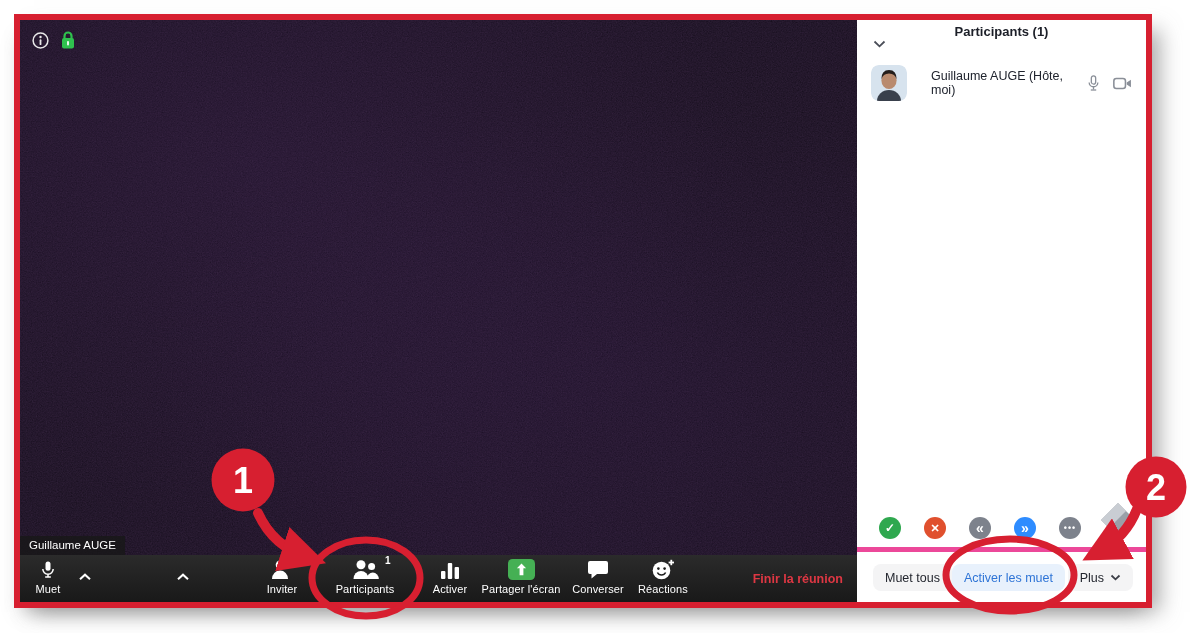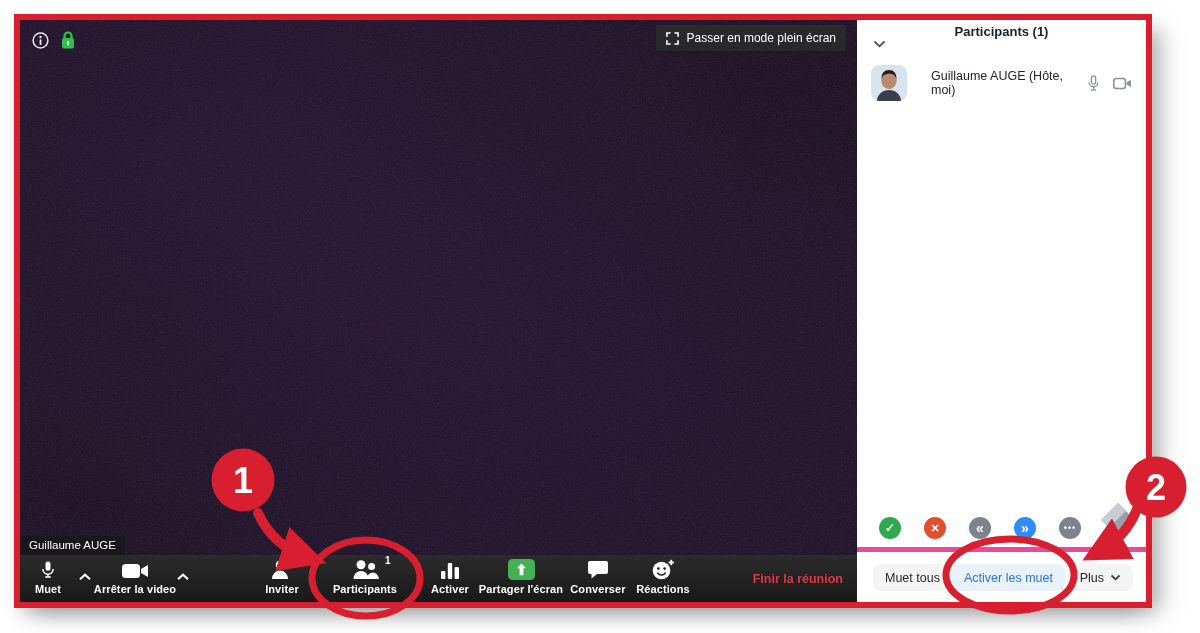--- a/index.html
+++ b/index.html
@@ -31,21 +31,21 @@
   }
   .name-tag{
     position:absolute;left:0;bottom:47px;z-index:3;
     background:rgba(24,24,24,.8);color:#fff;font-size:11.5px;padding:3px 9px 4px;
   }
   .toolbar{
     position:absolute;left:0;right:0;bottom:0;height:47px;z-index:2;
     background:linear-gradient(180deg,#2b2b2b,#191919);
   }
   .tb-btn{position:absolute;top:4px;display:flex;flex-direction:column;align-items:center;gap:3px;color:#fff;cursor:default;}
-  .tb-label{font-size:11px;font-weight:700;white-space:nowrap;letter-spacing:.1px;}
+  .tb-label{font-size:11px;font-weight:400;white-space:nowrap;letter-spacing:.1px;}
   .icon-slot{height:21px;display:flex;align-items:flex-end;justify-content:center;position:relative;}
   .count-sup{position:absolute;top:-4px;right:-12px;font-size:10px;font-weight:700;color:#fff;}
   .tb-chevron{position:absolute;top:12px;}
   .end-meeting{
     position:absolute;right:14px;top:0;height:100%;display:flex;align-items:center;
     color:#de3743;font-size:12.5px;font-weight:700;white-space:nowrap;
   }
   
   .side-panel{width:289px;position:relative;background:#fff;flex:0 0 289px;}
   .header-chevron{position:absolute;left:16px;top:14px;}
@@ -104,28 +104,20 @@
       </span>
       <span style="display:flex;">
         <svg width="16" height="20" viewBox="0 0 16 20">
             <path d="M4.5 9 V6 a3.5 3.5 0 0 1 7 0 v3" fill="none" stroke="#2fc14e" stroke-width="2.2"></path>
             <rect x="2" y="8" width="12" height="10.5" rx="2" fill="#2fc14e"></rect>
             <rect x="7.1" y="11" width="1.8" height="4.4" rx=".9" fill="#fff"></rect>
           </svg>
       </span>
     </div>
 
-    <div class="fullscreen-btn">
-      <span style="display:flex;">
-        <svg width="13" height="13" viewBox="0 0 14 14">
-            <path d="M1 5 V1 h4 M9 1 h4 v4 M13 9 v4 h-4 M5 13 H1 V9" stroke="#fff" stroke-width="1.7" fill="none"></path>
-          </svg>
-      </span>
-      <span>Passer en mode plein écran</span>
-    </div>
 
     <div class="name-tag">Guillaume AUGE</div>
 
     <div class="toolbar">
 
       <div class="tb-btn" style="left:2px;width:52px;">
         <span class="icon-slot">
           <svg width="20" height="21" viewBox="0 0 24 24">
               <rect x="9" y="2.5" width="6" height="11" rx="3" fill="#fff"></rect>
               <path d="M5.8 11.5 a6.2 6.2 0 0 0 12.4 0" fill="none" stroke="#fff" stroke-width="1.8"></path>
@@ -134,29 +126,20 @@
             </svg>
         </span>
         <span class="tb-label">Muet</span>
       </div>
       <span class="tb-chevron" style="left:58px;">
         <svg width="14" height="8">
             <polyline points="2,6.3 7,1.7 12,6.3" stroke="#fff" stroke-width="2" fill="none"></polyline>
           </svg>
       </span>
 
-      <div class="tb-btn" style="left:66px;width:98px;">
-        <span class="icon-slot">
-          <svg width="27" height="18" viewBox="0 0 27 18">
-              <rect x="0" y="2" width="18" height="14" rx="3.5" fill="#fff"></rect>
-              <path d="M19 7 L26 3 v12 L19 11 z" fill="#fff"></path>
-            </svg>
-        </span>
-        <span class="tb-label">Arrêter la video</span>
-      </div>
       <span class="tb-chevron" style="left:156px;">
         <svg width="14" height="8">
             <polyline points="2,6.3 7,1.7 12,6.3" stroke="#fff" stroke-width="2" fill="none"></polyline>
           </svg>
       </span>
 
       <div class="tb-btn" style="left:222px;width:80px;">
         <span class="icon-slot">
           <svg width="25" height="21" viewBox="0 0 25 21">
               <circle cx="10" cy="5.8" r="4.3" fill="#fff"></circle>

